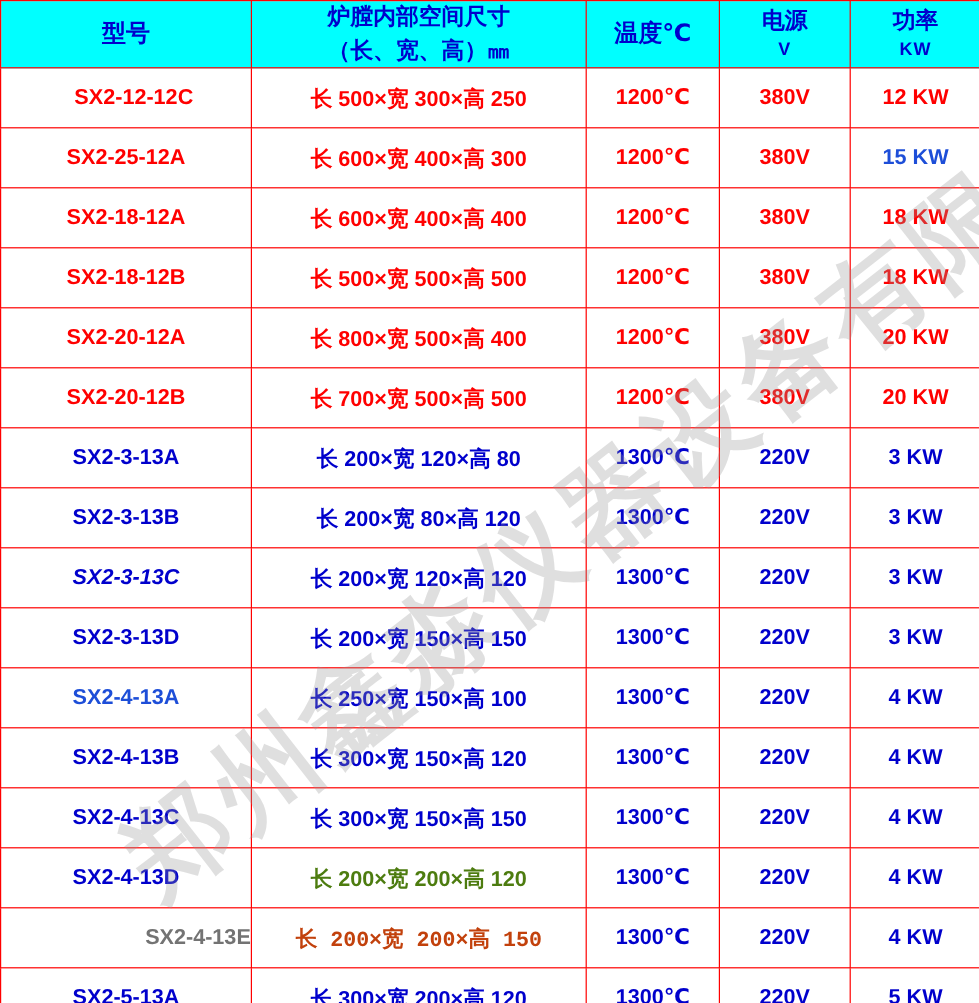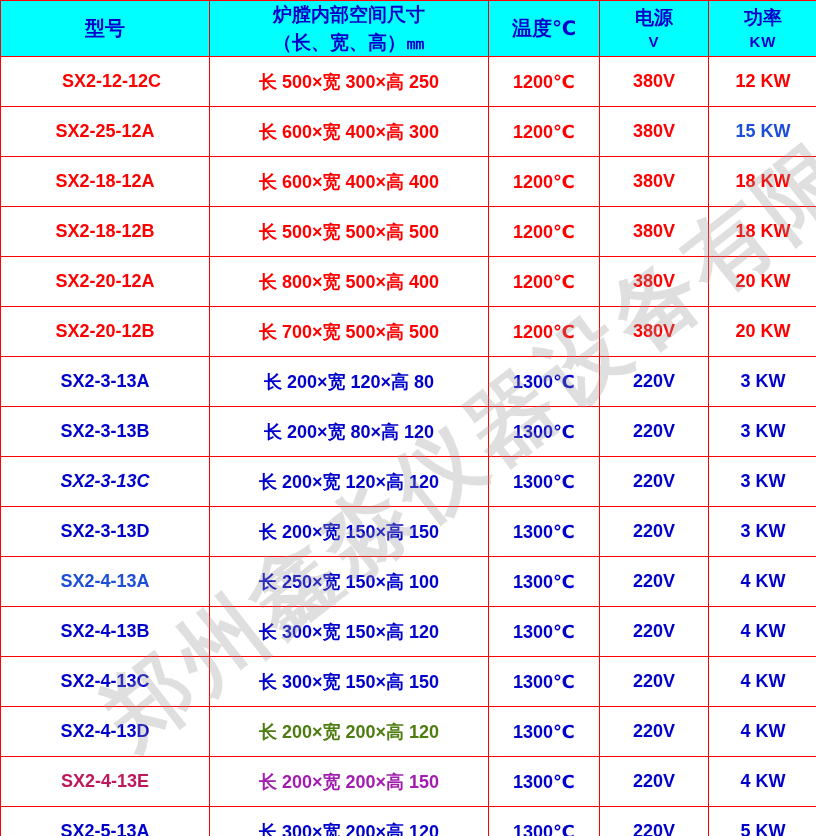--- a/index.html
+++ b/index.html
@@ -201,22 +201,22 @@
         <td class="col-kw" style="color: rgb(0, 0, 204);">4 KW</td>
       </tr>
       <tr>
         <td class="col-model" style="color: rgb(0, 0, 204);">SX2-4-13D</td>
         <td class="col-dims dim-cell" style="color: #4d7c0f;">长 200×宽 200×高 120</td>
         <td class="col-temp" style="color: rgb(0, 0, 204);">1300℃</td>
         <td class="col-power" style="color: rgb(0, 0, 204);">220V</td>
         <td class="col-kw" style="color: rgb(0, 0, 204);">4 KW</td>
       </tr>
       <tr>
-        <td class="col-model" style="color: #be185d;">SX2-4-13E</td>
-        <td class="col-dims dim-cell" style="color: #a21caf;">长 200×宽 200×高 150</td>
+        <td class="col-model" style="color: #737373; text-align: right;">SX2-4-13E</td>
+        <td class="col-dims dim-cell" style="color: #c2410c; font-family: Liberation Mono, monospace;">长 200×宽 200×高 150</td>
         <td class="col-temp" style="color: rgb(0, 0, 204);">1300℃</td>
         <td class="col-power" style="color: rgb(0, 0, 204);">220V</td>
         <td class="col-kw" style="color: rgb(0, 0, 204);">4 KW</td>
       </tr>
       <tr>
         <td class="col-model" style="color: rgb(0, 0, 204);">SX2-5-13A</td>
         <td class="col-dims dim-cell" style="color: rgb(0, 0, 204);">长 300×宽 200×高 120</td>
         <td class="col-temp" style="color: rgb(0, 0, 204);">1300℃</td>
         <td class="col-power" style="color: rgb(0, 0, 204);">220V</td>
         <td class="col-kw" style="color: rgb(0, 0, 204);">5 KW</td>

